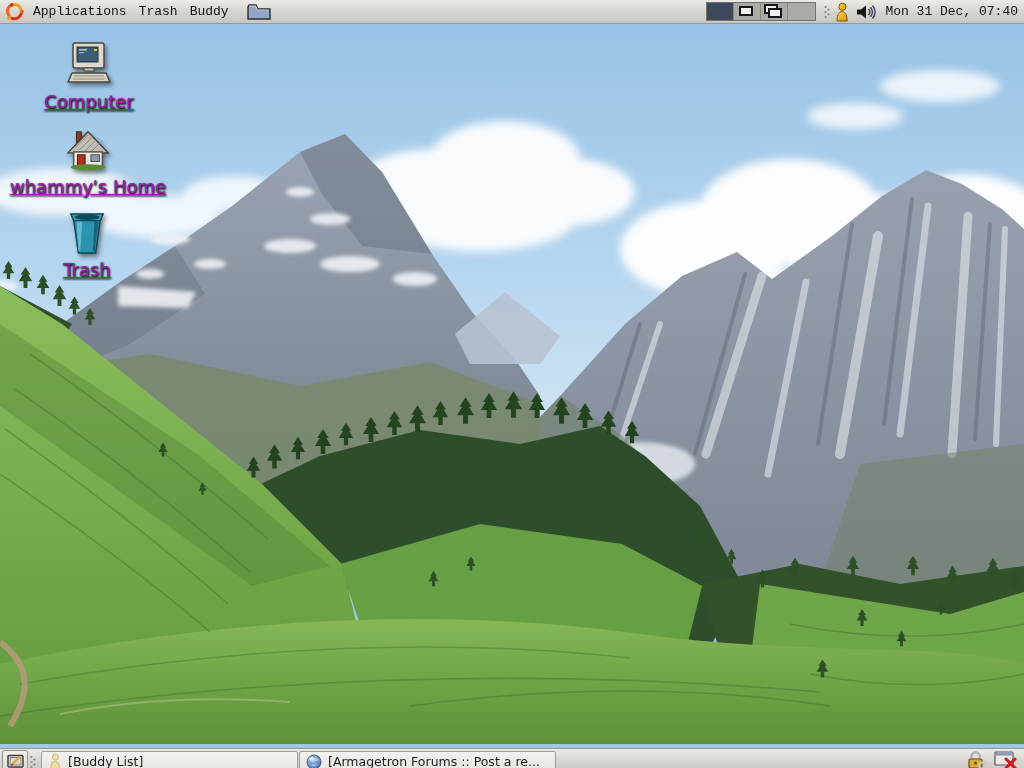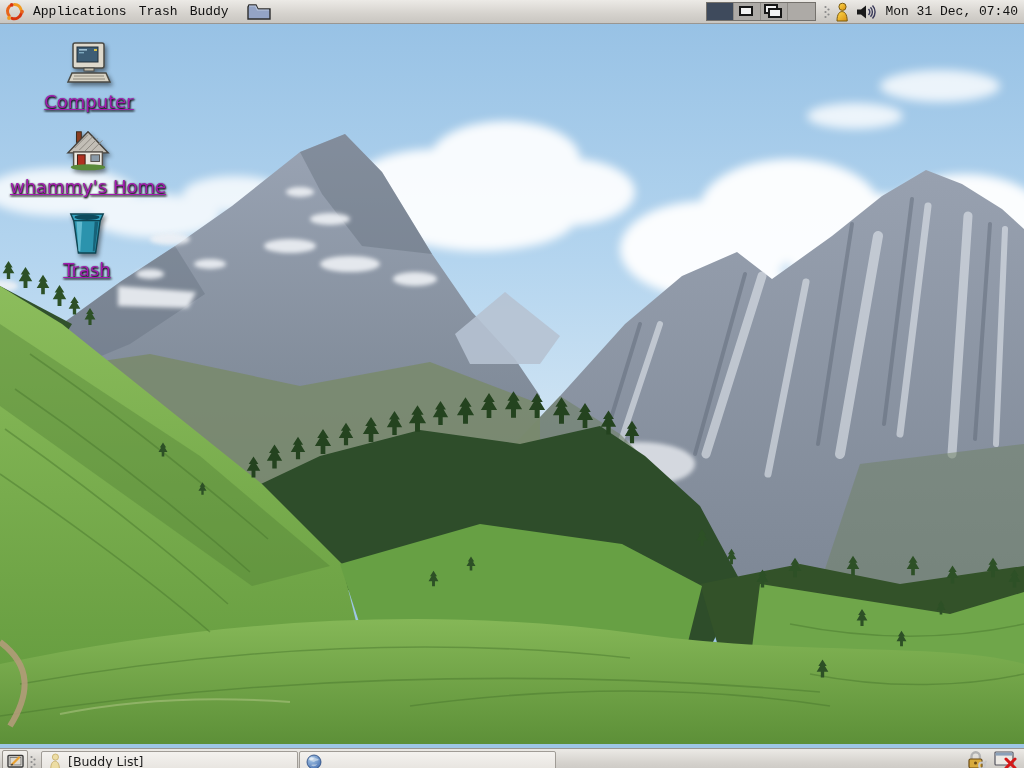--- a/index.html
+++ b/index.html
@@ -387,20 +387,21 @@
               <radialGradient id="globG" cx="0.35" cy="0.3" r="0.9">
             <stop offset="0" stop-color="#a8c8e8"></stop>
                 <stop offset="1" stop-color="#3a64a8"></stop>
               </radialGradient>
             </defs>
           <circle cx="8" cy="8" r="7" fill="url(#globG)" stroke="#27477c" stroke-width="0.8"></circle>
           <path d="M3,5 C5,3.5 7,4.5 8,3 C9,5 12,4 13,6 C11,7 9,6.5 8,8 C6,7 4,7.5 3,5 Z" fill="#cfdcEA" opacity="0.75"></path>
           <path d="M5,11 C7,10 9,11 11,10 C10,12.5 7,13 5,11 Z" fill="#cfdcea" opacity="0.65"></path>
           <ellipse cx="5.4" cy="4.4" rx="2.4" ry="1.5" fill="#ffffff" opacity="0.55"></ellipse>
         </svg>
+        <span class="t-label">[Armagetron Forums :: Post a re...</span>
       </div>
 
     </div>
 
     <span class="p-spacer"></span>
 
     <span class="tray-icon">
       <svg width="22" height="20" viewBox="0 0 22 20">
         <path d="M6.5,9.5 V6.5 a4.2,4.2 0 0 1 8.4,0 V9.5" fill="none" stroke="#b2b2b2" stroke-width="2.4"></path>
         <rect x="4" y="9" width="13" height="9" rx="1.5" fill="#d8aa3c" stroke="#6a4a14" stroke-width="1.2"></rect>

